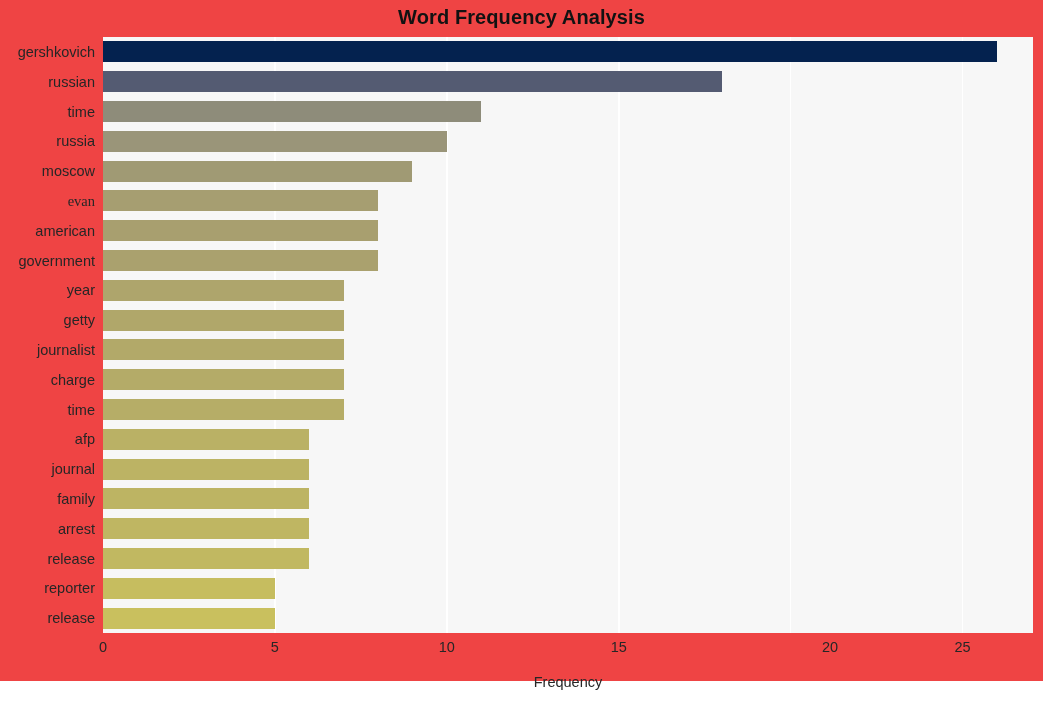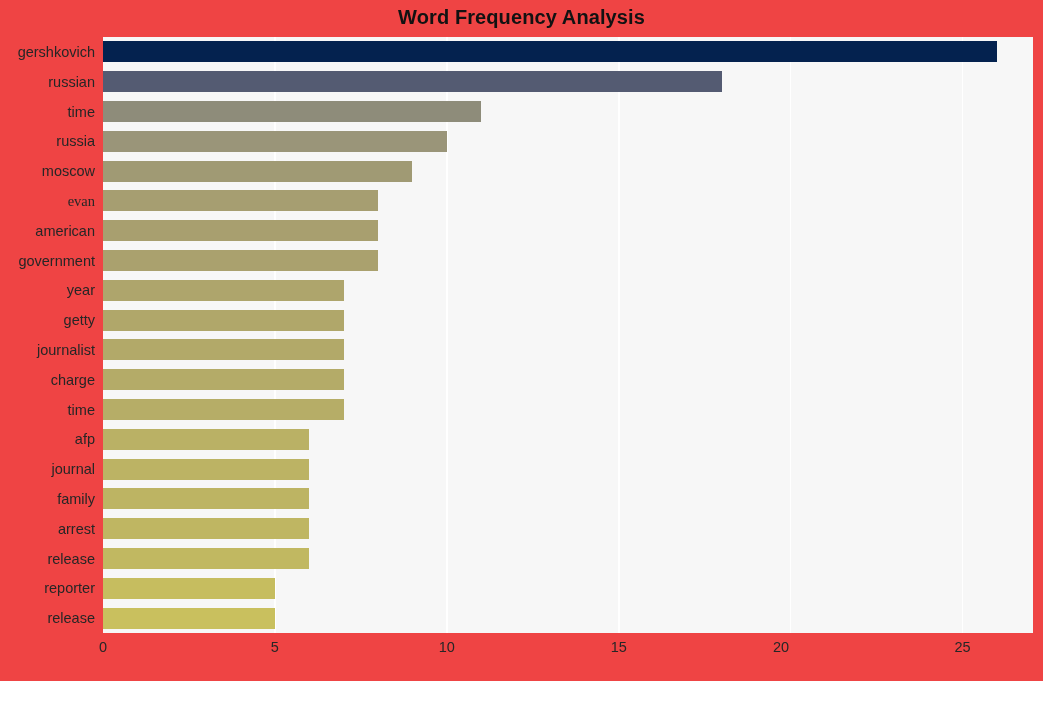--- a/index.html
+++ b/index.html
@@ -219,18 +219,19 @@
       <div class="ylabel" style="top: 514.5px;">release</div>
       <div class="ylabel" style="top: 544.3px;">reporter</div>
       <div class="ylabel" style="top: 574.1px;">release</div>
     </div>
 
   <div id="xticks">
       <div class="xtick" style="left: 103px;">0</div>
       <div class="xtick" style="left: 274.904px;">5</div>
       <div class="xtick" style="left: 446.808px;">10</div>
       <div class="xtick" style="left: 618.712px;">15</div>
-      <div class="xtick" style="left: 781px;">20</div>
+      <div class="xtick" style="left: 830px;">20</div>
       <div class="xtick" style="left: 962.519px;">25</div>
     </div>
 
+  <div id="xaxis-label">Frequency</div>
 
 </div>
 
 </body></html>

